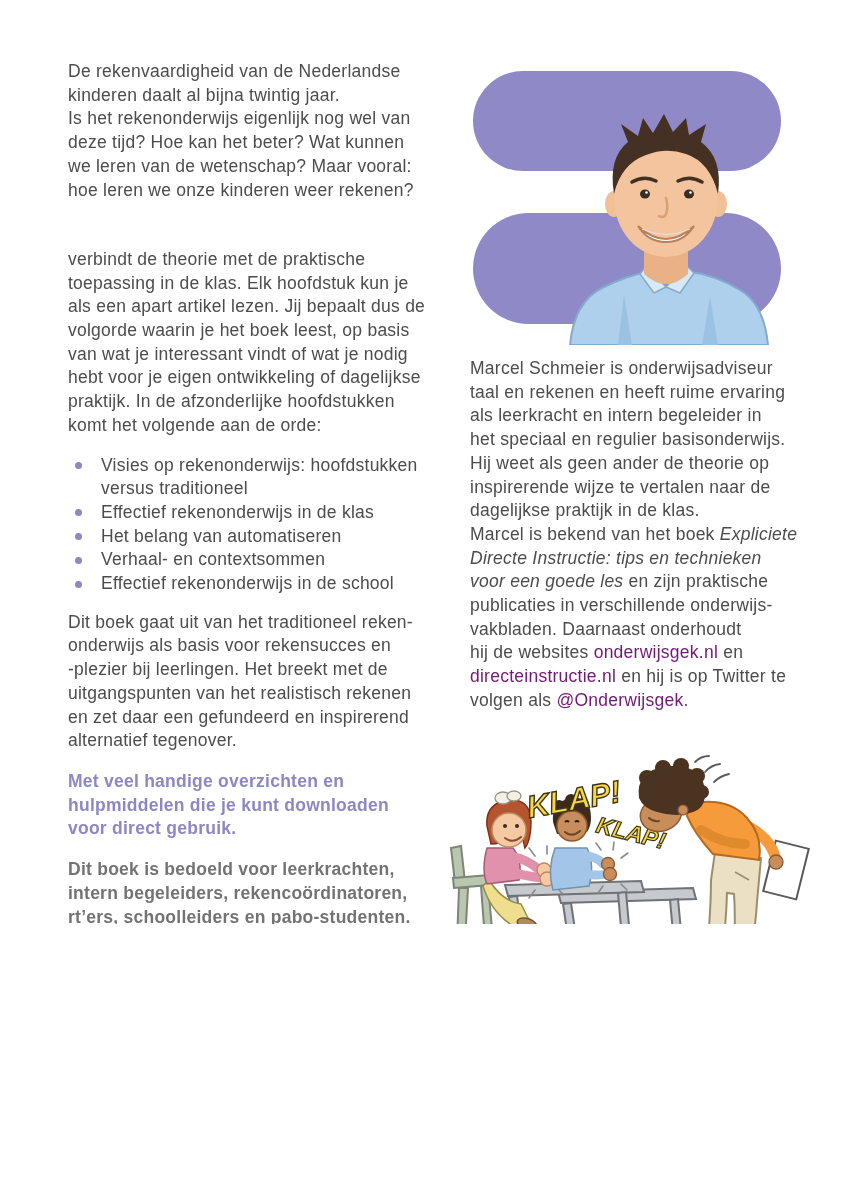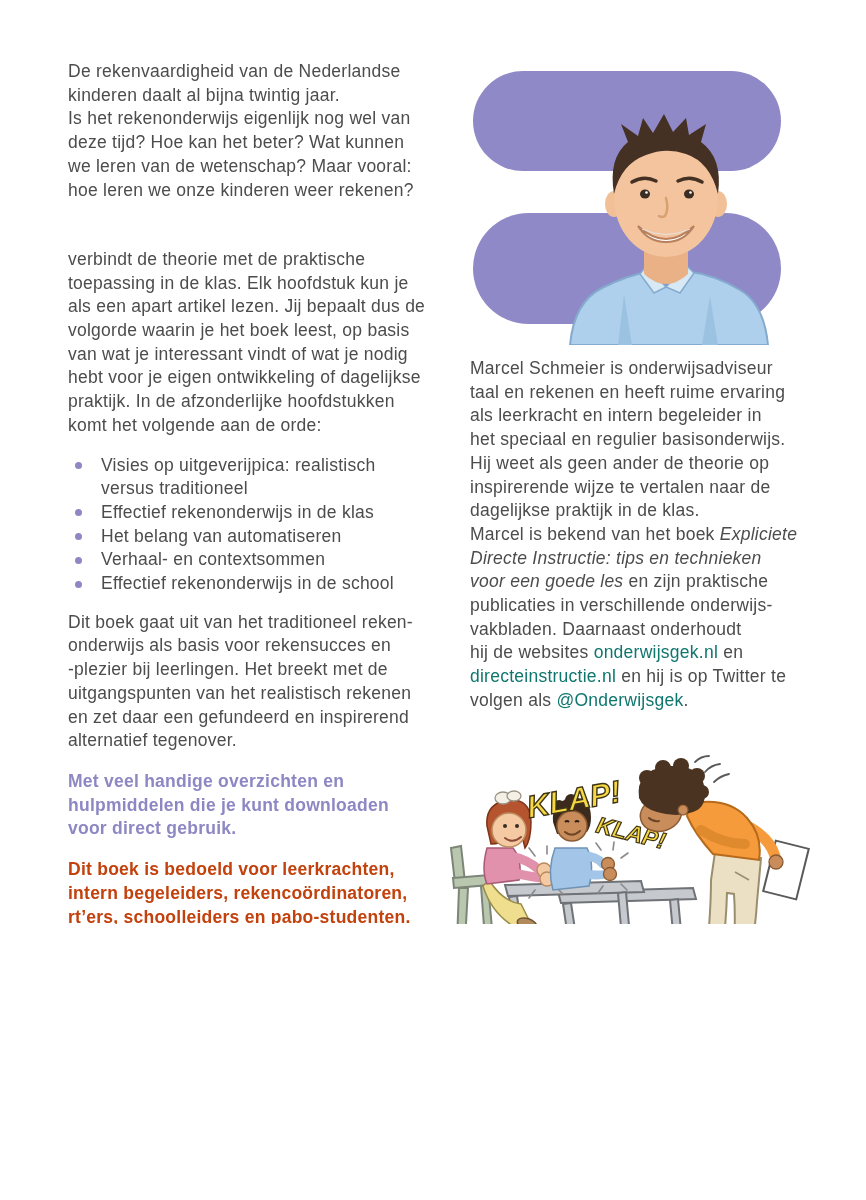--- a/index.html
+++ b/index.html
@@ -7,23 +7,23 @@
     position:relative; width:866px; height:924px; background:#ffffff;
     font-family:"Liberation Sans", sans-serif; color:#4c4c4c; overflow:hidden;
   }
   .txt{font-size:17.5px; line-height:23.7px; letter-spacing:0.25px; white-space:pre-line; margin:0;}
   .left-col{position:absolute; left:68px; top:60px; width:402px;}
   .left-col p{margin:0;}
   .p-gap-lg{margin-top:22px !important;}
   .p-gap-md{margin-top:15px !important;}
   .p-gap-sm{margin-top:17px !important;}
   em{font-style:italic;}
-  .link{color:#0f766e;}
+  .link{color:#701a75;}
   .hl-purple{color:#8d87c3; font-weight:bold;}
-  .hl-orange{color:#c2410c; font-weight:bold;}
+  .hl-orange{color:#737373; font-weight:bold;}
   ul.chapters{list-style:none; margin:16px 0 0 0; padding:0;}
   ul.chapters li{
     position:relative; padding-left:33px; white-space:pre-line;
     font-size:17.5px; line-height:23.7px; letter-spacing:0.25px;
   }
   ul.chapters li::before{
     content:""; position:absolute; left:7px; top:8.5px;
     width:7px; height:7px; border-radius:50%; background:#8d87c3;
   }
   
@@ -63,21 +63,21 @@
     <p class="txt p-gap-lg"><span>
 verbindt de theorie met de praktische
 toepassing in de klas. Elk hoofdstuk kun je
 als een apart artikel lezen. Jij bepaalt dus de
 volgorde waarin je het boek leest, op basis
 van wat je interessant vindt of wat je nodig
 hebt voor je eigen ontwikkeling of dagelijkse
 praktijk. In de afzonderlijke hoofdstukken
 komt het volgende aan de orde:</span></p>
     <ul class="chapters">
-      <li>Visies op uitgeverijpica: realistisch
+      <li>Visies op rekenonderwijs: hoofdstukken
 versus traditioneel</li>
       <li>Effectief rekenonderwijs in de klas</li>
       <li>Het belang van automatiseren</li>
       <li>Verhaal- en contextsommen</li>
       <li>Effectief rekenonderwijs in de school</li>
     </ul>
     <p class="txt p-gap-md">Dit boek gaat uit van het traditioneel reken-
 onderwijs als basis voor rekensucces en
 -plezier bij leerlingen. Het breekt met de
 uitgangspunten van het realistisch rekenen

